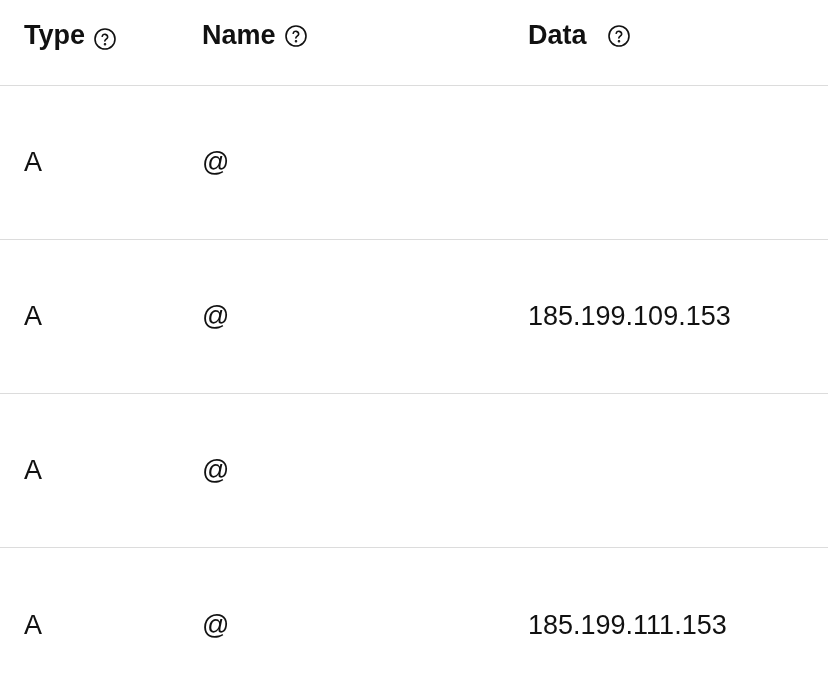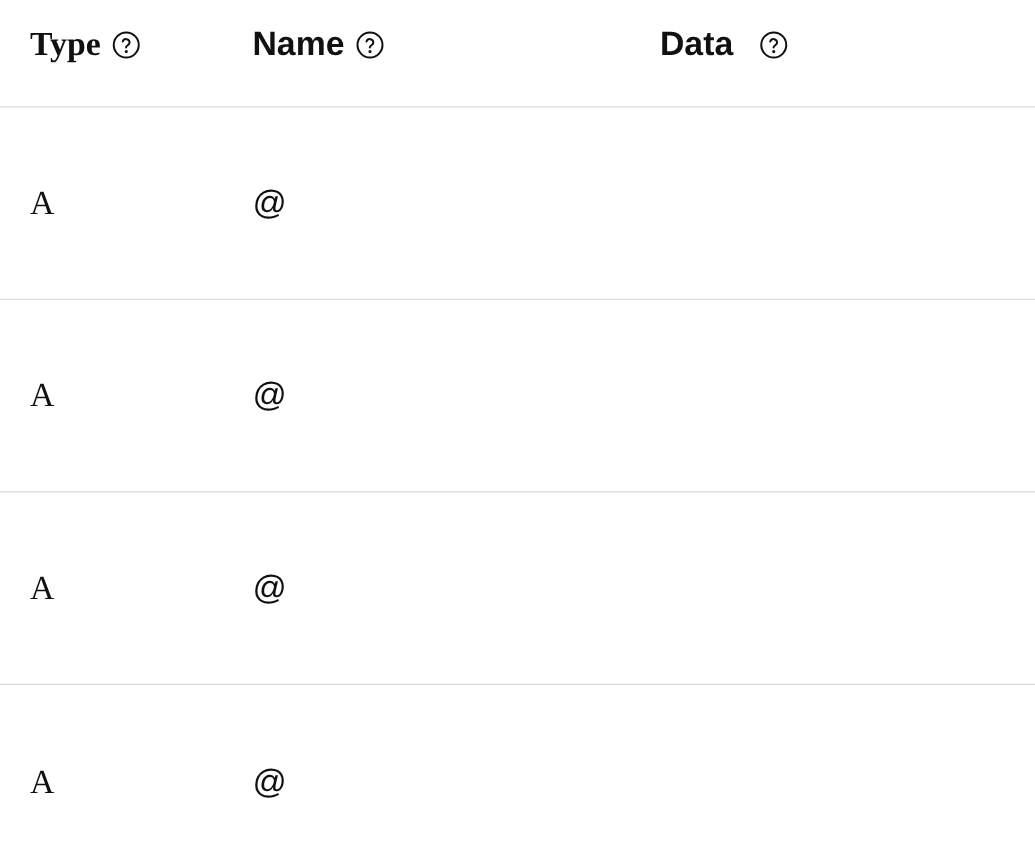--- a/index.html
+++ b/index.html
@@ -28,23 +28,22 @@
       border-bottom: 1px solid #dcdcdc;
       height: 154px;
     }
     .table-row:last-child {
       border-bottom: none;
     }
     .col-type {
       width: 178px;
       flex-shrink: 0;
       display: flex;
-      align-items: center;
+      align-items: flex-end;
       gap: 8px;
-      font-family: Liberation Serif, serif;
     }
     .col-name {
       width: 326px;
       flex-shrink: 0;
       display: flex;
       align-items: center;
       gap: 8px;
       text-align: center;
     }
     .col-data {
@@ -123,33 +122,39 @@
     </div>
   </div>
 
   <div class="table-row">
     <div class="col-type">
       <span class="cell-text">A</span>
     </div>
     <div class="col-name">
       <span class="cell-text">@</span>
     </div>
+    <div class="col-data">
+      <span class="cell-text">185.199.109.153</span>
+    </div>
   </div>
 
   <div class="table-row">
     <div class="col-type">
       <span class="cell-text">A</span>
     </div>
     <div class="col-name">
       <span class="cell-text">@</span>
     </div>
   </div>
 
   <div class="table-row">
     <div class="col-type">
       <span class="cell-text">A</span>
     </div>
     <div class="col-name">
       <span class="cell-text">@</span>
     </div>
+    <div class="col-data">
+      <span class="cell-text">185.199.111.153</span>
+    </div>
   </div>
 
 </div>
 
 </body></html>

